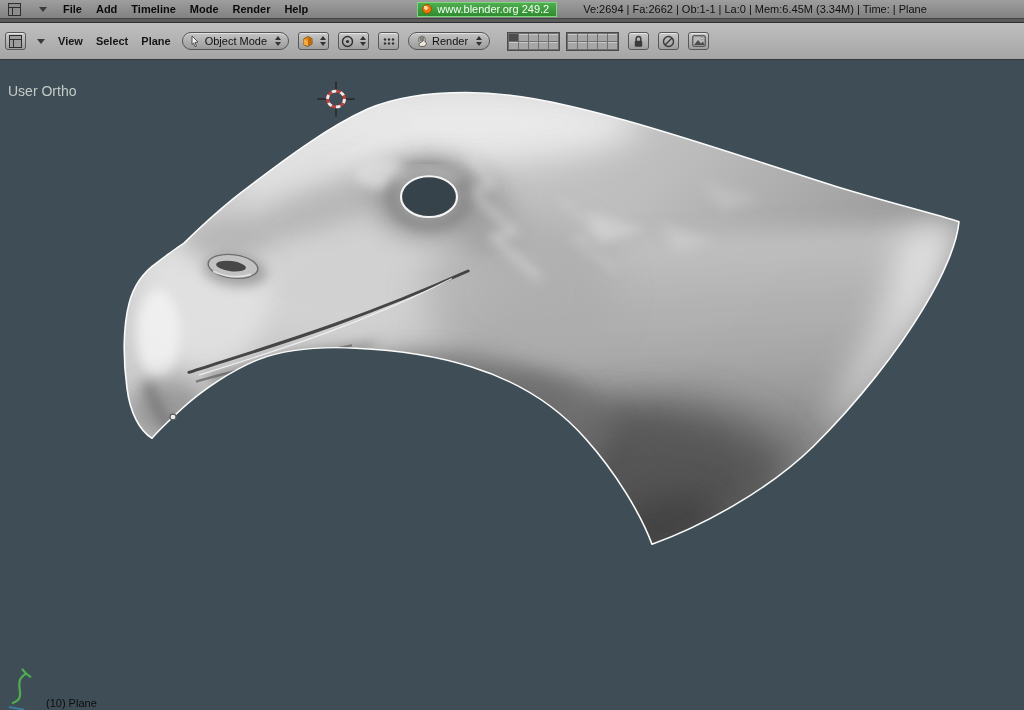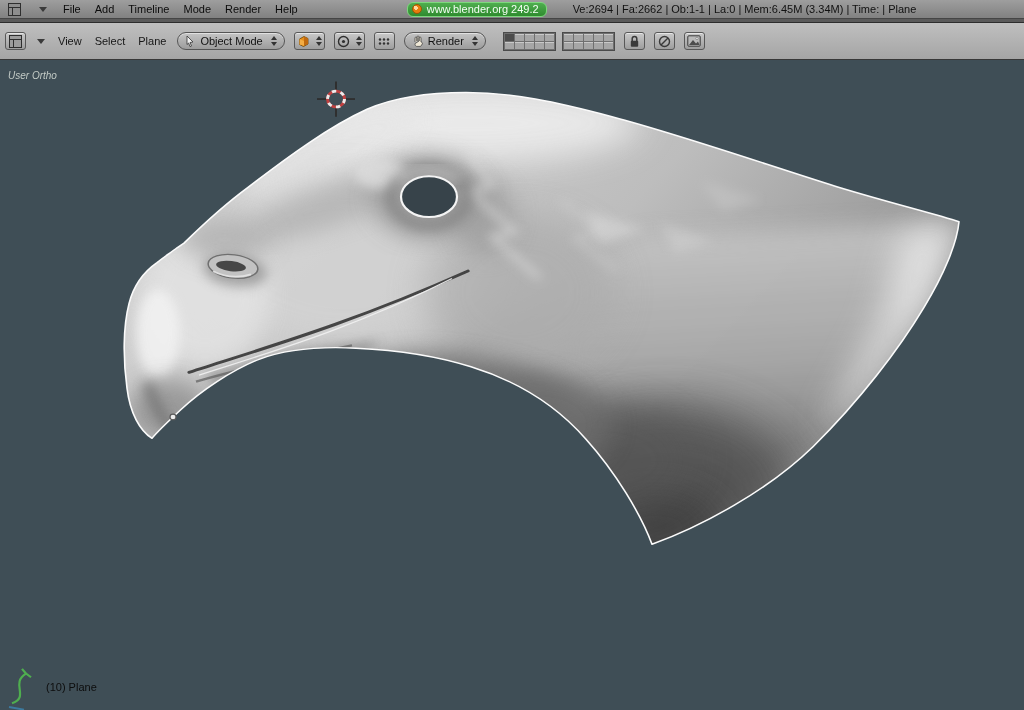--- a/index.html
+++ b/index.html
@@ -10,36 +10,36 @@
     background:#3f4e56;
   }
   
   .topbar {
     height:19px; display:flex; align-items:center;
     padding:0 6px; gap:14px;
     background:linear-gradient(#9e9e9e,#818181);
     border-bottom:1px solid #454545;
     font-size:11px; color:#0b0b0b; white-space:nowrap;
   }
-  .menu-item { cursor:default; }
+  .menu-item { cursor:default;font-weight:bold; }
   .flatbtn {
     height:15px; display:flex; align-items:center; justify-content:center;
     padding:0 2px;
   }
   .tri-down {
     width:0; height:0;
     border-left:4px solid transparent; border-right:4px solid transparent;
     border-top:5px solid #3a3a3a;
   }
   .version-badge {
     margin-left:95px;
     height:15px; display:flex; align-items:center; gap:5px;
     padding:0 7px 0 4px;
     background:linear-gradient(#4fae4f,#2f8b2f);
-    border:1px solid #7dd87d; border-radius:6px;
+    border:1px solid #7dd87d; border-radius:0;
     color:#f4fff4; font-size:11px;
   }
   .blender-logo {
     width:10px; height:10px; border-radius:50%;
     background:radial-gradient(circle at 35% 35%, #ffd9a0 0 2px, #e87d0d 2px);
     border:1px solid #9a5506;
   }
   .stats { color:#111; font-size:11px;margin-left:12px; }
   
   .seam { height:4px; background:#5a5a5a; border-bottom:1px solid #2d2d2d; }
@@ -77,25 +77,25 @@
   }
   .layer-cell { background:#a6a6a6; box-shadow:inset 0 1px 0 rgba(255,255,255,.4); }
   .layer-cell.active { background:#4c4c4c; box-shadow:none; }
   
   .viewport {
     position:relative; width:1024px; height:660px;
     background:#3f4e56; overflow:hidden;
   }
   .vp-canvas { position:absolute; left:0; top:0; }
   .view-label {
-    position:absolute; left:8px; top:10px;
-    color:#c3cbc6; font-size:10px; z-index:3;font-style:italic;
+    position:absolute; left:8px; top:23px;
+    color:#c3cbc6; font-size:14px; z-index:3;
   }
   .object-label {
-    position:absolute; left:46px; bottom:27px;
+    position:absolute; left:46px; bottom:11px;
     color:#0d0d0d; font-size:11px; z-index:3;
   }
   .bottom-strip {
     position:absolute; left:0; bottom:0; width:1024px; height:6px;
     background:#6e6e6e; border-top:1px solid #222; z-index:4;
   }
   .bottom-strip .green-line {
     position:absolute; left:0; bottom:1px; width:95px; height:2px; background:#55a455;
   }
 </style>

